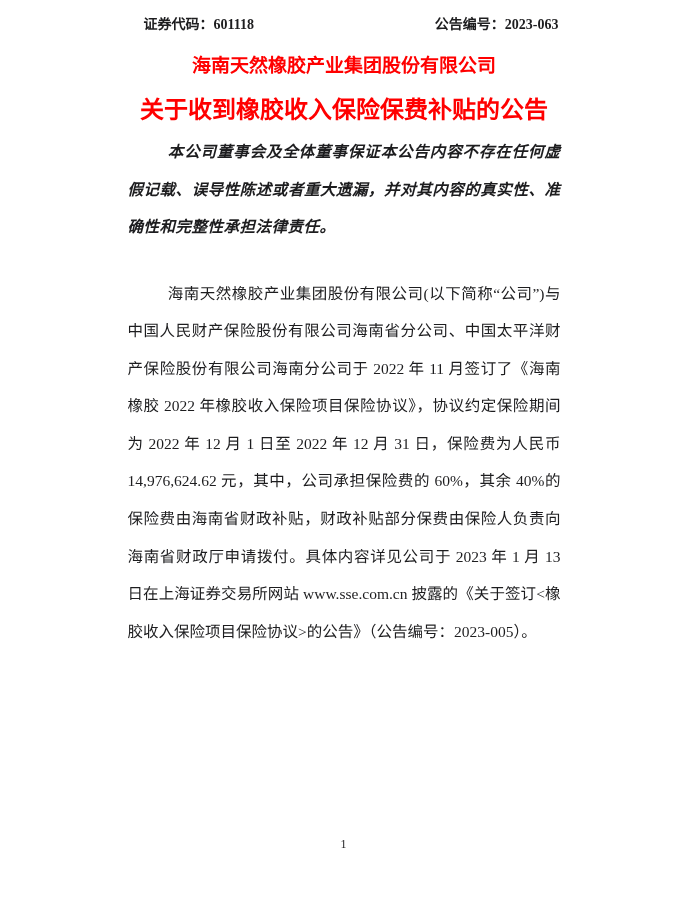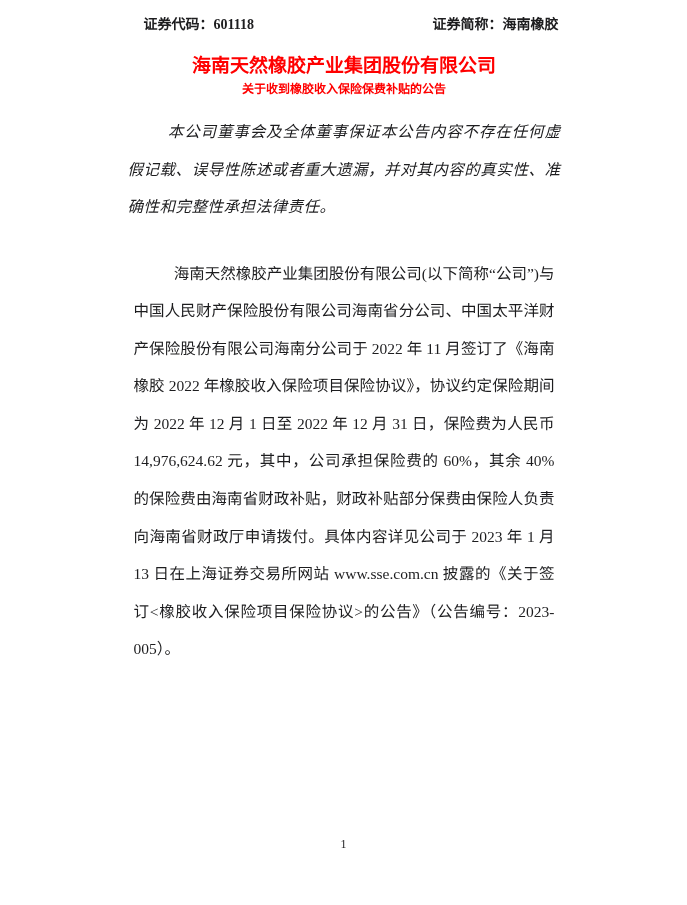--- a/index.html
+++ b/index.html
@@ -35,41 +35,42 @@
   .title-block { text-align: center; }
   .title-main {
     margin-top: 18px;
     color: var(--title-red, #ff0000);
     font-weight: bold;
     font-size: 19px;
     line-height: 24px;
     font-family: Liberation Serif, serif;
   }
   .title-sub {
-    margin-top: 0;
+    margin-top: 20px;
     color: var(--title-red, #ff0000);
     font-weight: bold;
-    font-size: 12px;
+    font-size: 24px;
     line-height: 23px;
     font-family: "Liberation Sans", "DejaVu Sans", sans-serif;
   }
   
   .statement {
     margin-top: 12px;
     font-style: italic;
     font-size: 15.5px;
     line-height: 37.5px;
     text-align: justify;
     text-indent: 2.6em;
     letter-spacing: 0.5px;
+    font-weight: bold;
   }
   
   .body-text { margin-top: 29px; }
   .body-text p {
-    margin: 6px;
+    margin: 0;
     font-size: 15.5px;
     line-height: 37.6px;
     text-align: justify;
     text-indent: 2.6em;
   }
   .page-number {
     position: absolute;
     left: 0;
     right: 0;
     bottom: 53px;
@@ -78,21 +79,21 @@
     color: #1d1d1f;
   }
 </style>
 </head>
 <body>
 
 <div class="page" style="--title-red: #ff0000;">
 
   <div class="doc-header">
     <span>证券代码：601118</span>
-    <span>证券简称：海南橡胶</span>
+    <span>公告编号：2023-063</span>
   </div>
 
   <div class="title-block">
     <div class="title-main">海南天然橡胶产业集团股份有限公司</div>
     <div class="title-sub">关于收到橡胶收入保险保费补贴的公告</div>
   </div>
 
   <div class="statement">本公司董事会及全体董事保证本公告内容不存在任何虚假记载、误导性陈述或者重大遗漏，并对其内容的真实性、准确性和完整性承担法律责任。</div>
 
   <div class="body-text">

